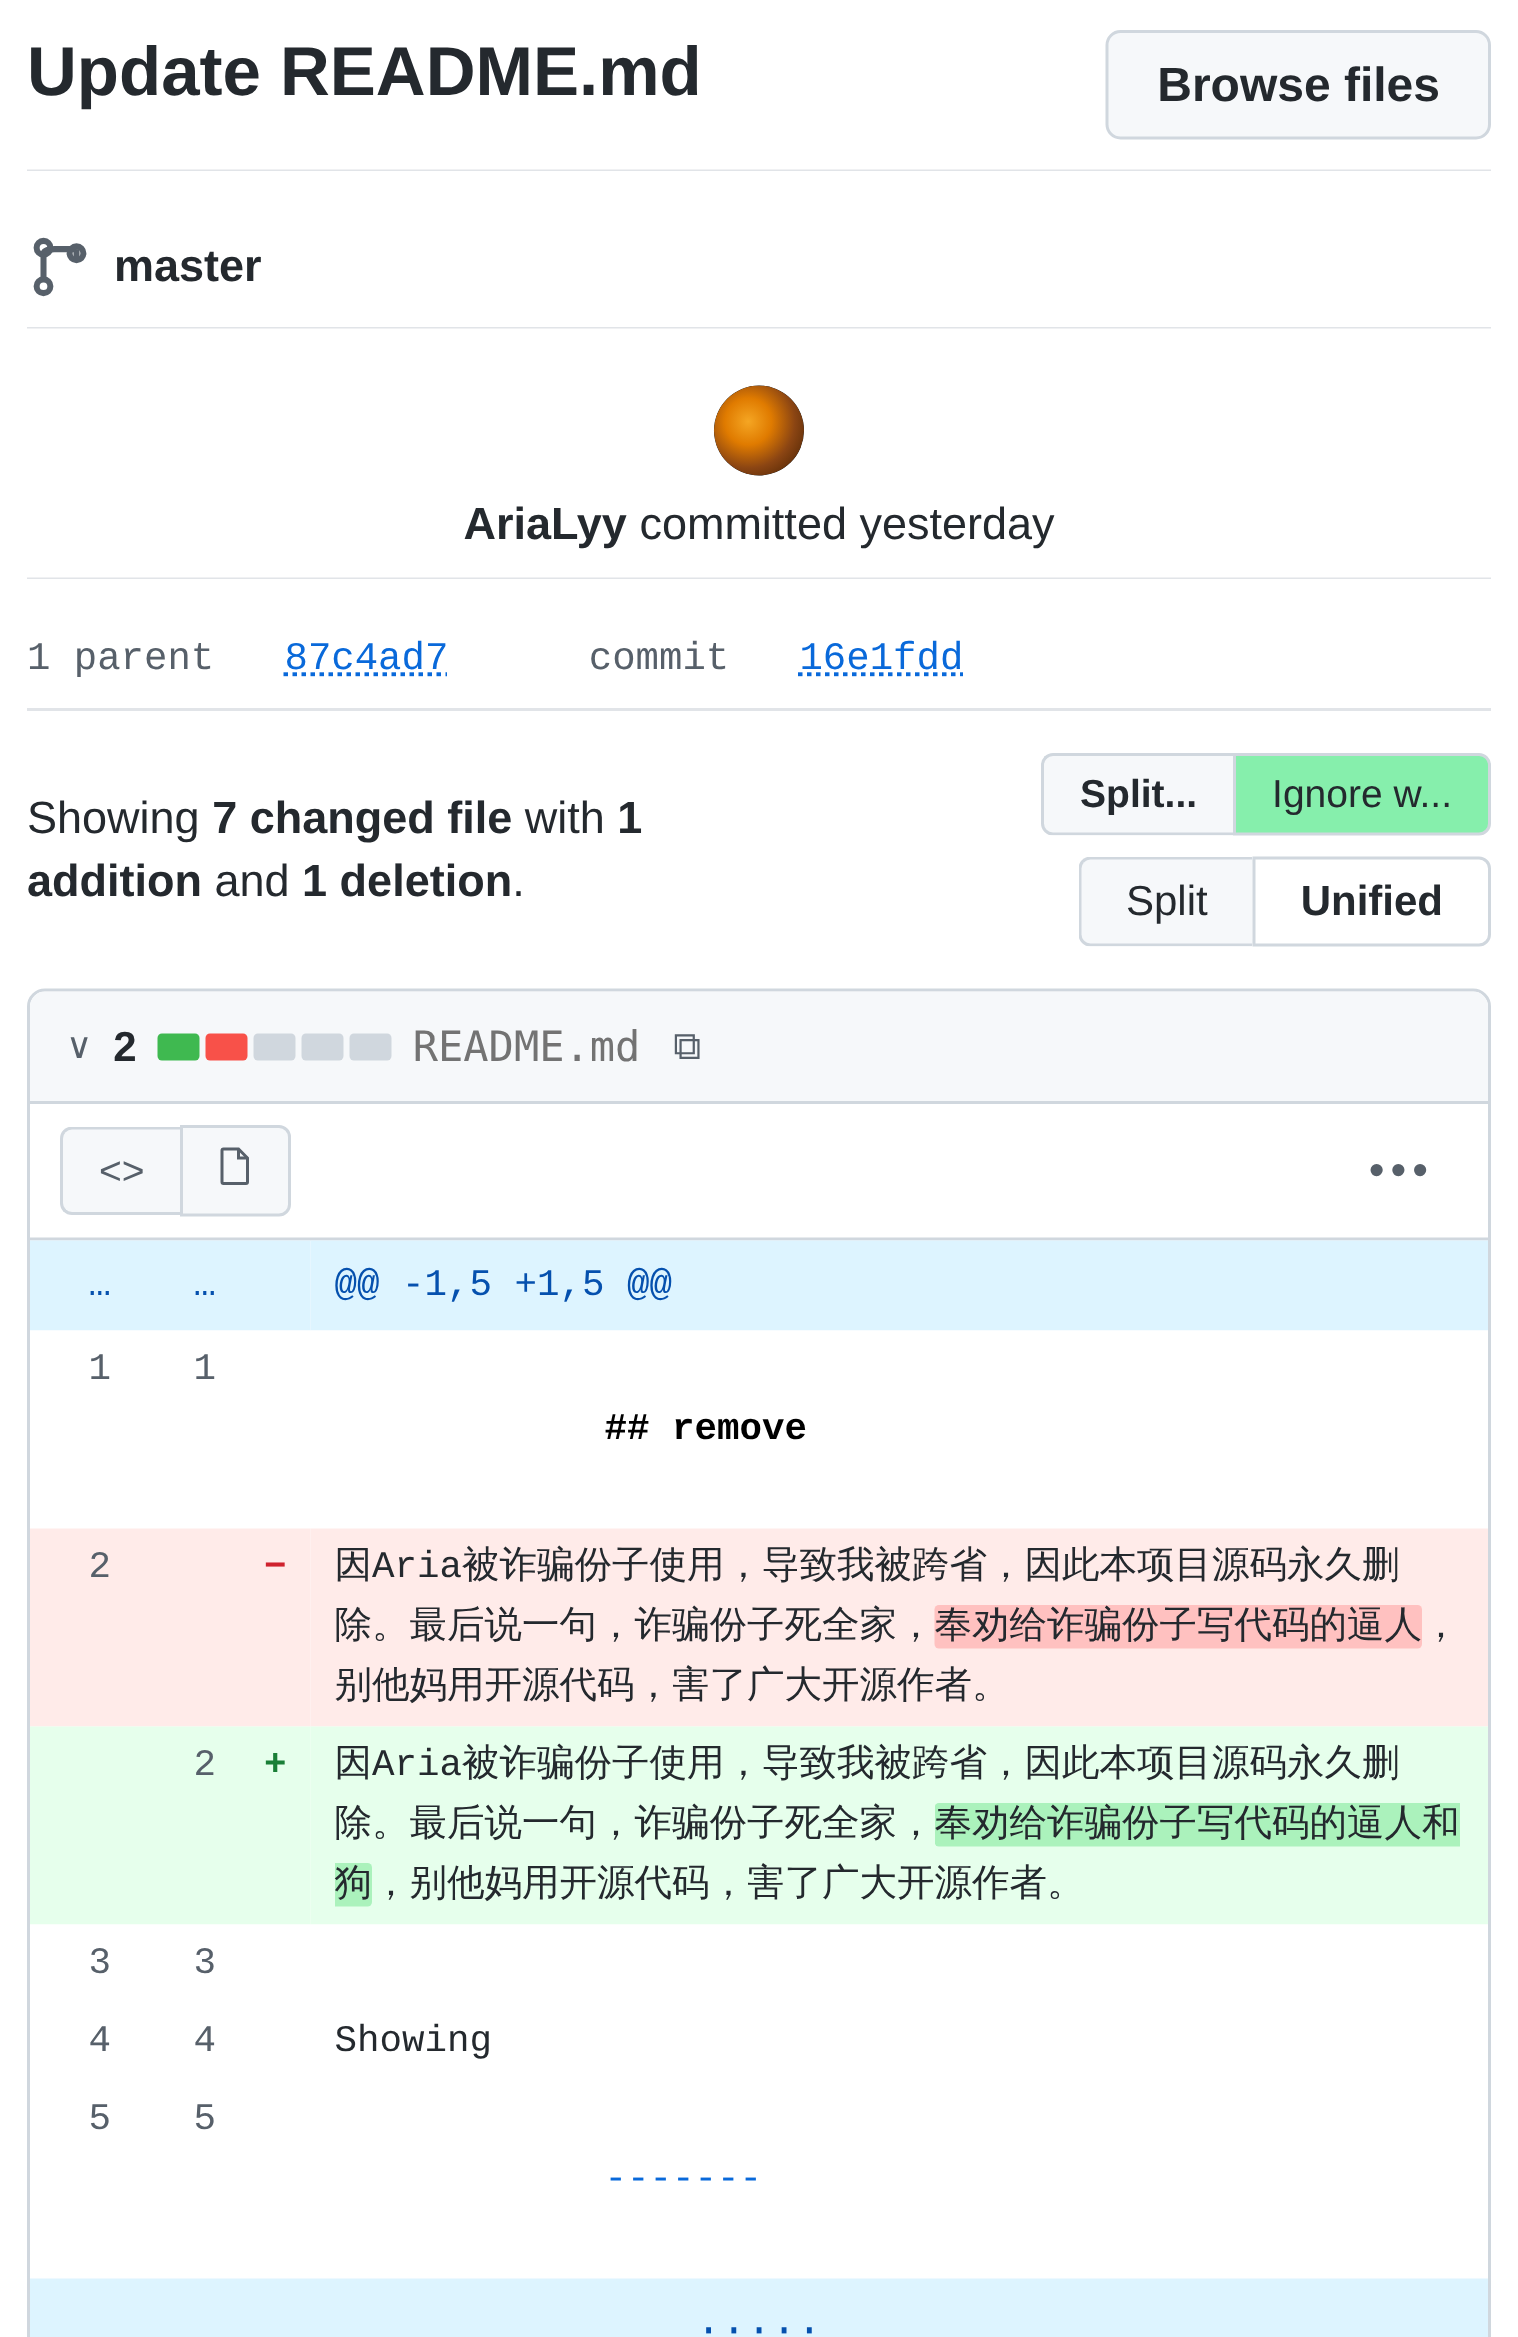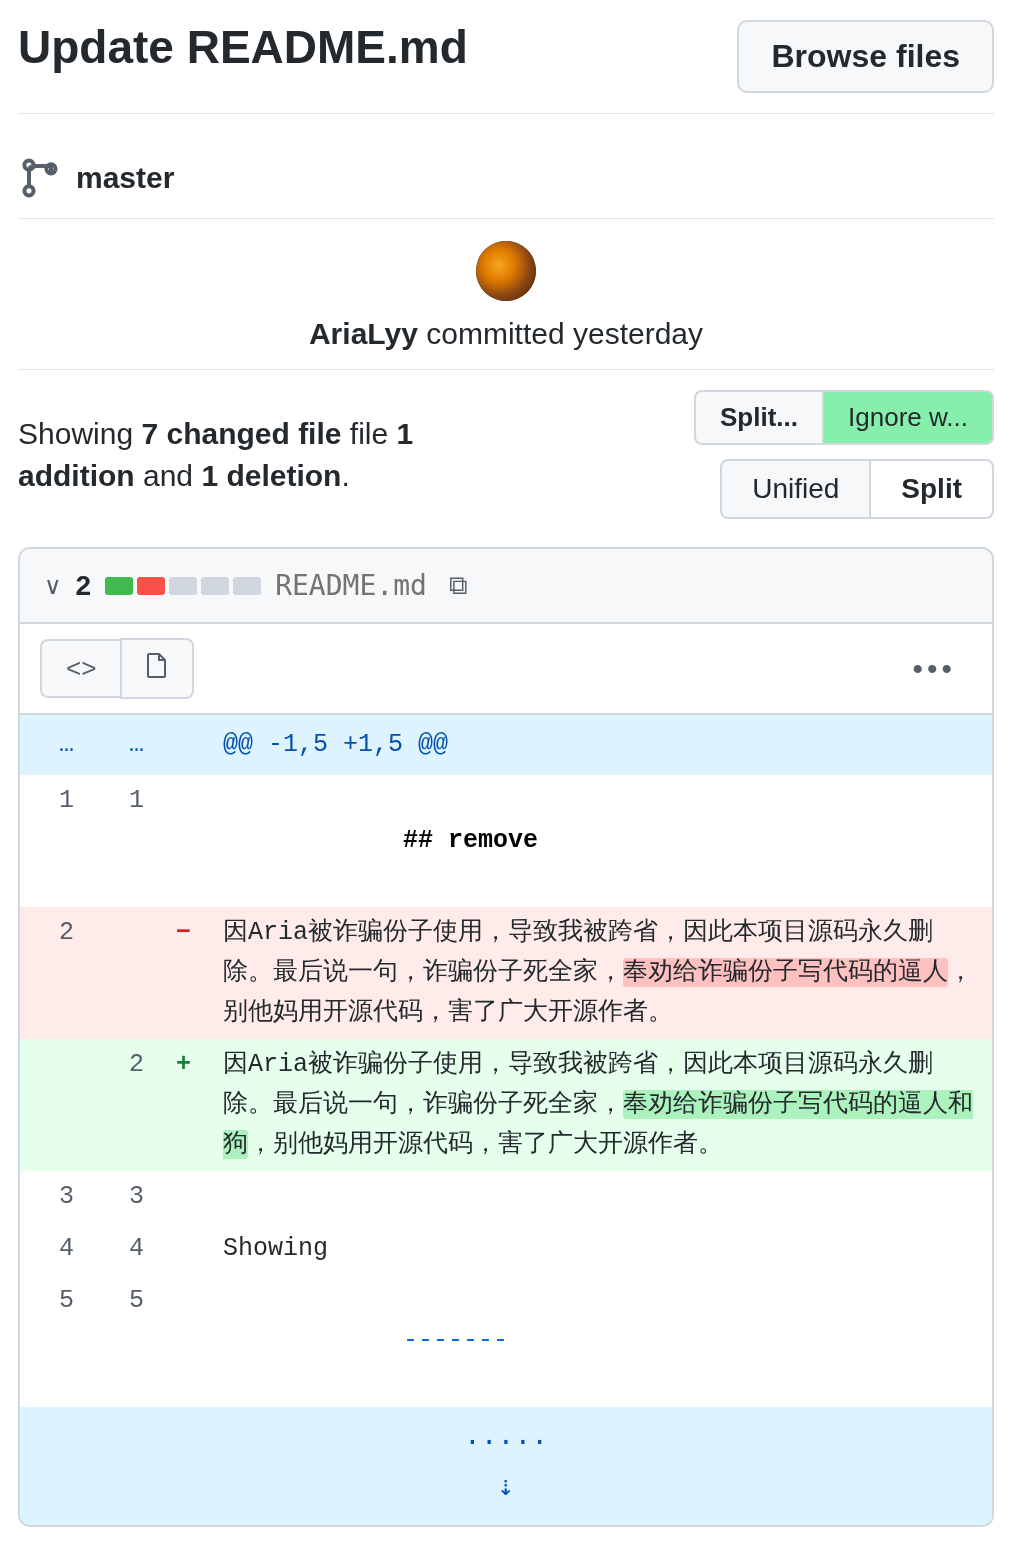--- a/index.html
+++ b/index.html
@@ -47,21 +47,21 @@
       margin-left: 20px;
     }
 
     
     .branch-section {
       display: flex;
       align-items: center;
       gap: 14px;
       padding: 18px 0;
       border-bottom: 1px solid #e1e4e8;
-      margin-bottom: 4px;
+      margin-bottom: 20px;
     }
 
     .branch-icon {
       width: 44px;
       height: 44px;
       flex-shrink: 0;
     }
 
     .branch-name {
       font-size: 30px;
@@ -439,33 +439,42 @@
     </div>
     <div class="author-info">
       <span class="author-name">AriaLyy</span>
       <span class="author-action"> </span>
       <span>committed</span>
       <span> </span>
       <span>yesterday</span>
     </div>
   </div>
 
+  <div class="commit-meta">
+    <span class="label">1 parent</span>
+    <span>&nbsp;</span>
+    <span class="hash">87c4ad7</span>
+    <span>&nbsp;&nbsp;&nbsp;&nbsp;</span>
+    <span class="label">commit</span>
+    <span>&nbsp;</span>
+    <span class="hash">16e1fdd</span>
+  </div>
 
   <div class="stats-row">
     <div class="stats-text">
-      <span>Showing </span><strong>7 changed file</strong><span> file </span><strong>1 addition</strong><span> and </span><strong>1 deletion</strong><span>.</span>
+      <span>Showing </span><strong>7 changed file</strong><span> with </span><strong>1 addition</strong><span> and </span><strong>1 deletion</strong><span>.</span>
     </div>
     <div class="view-controls">
       <div class="whitespace-row">
         <button class="ws-btn">Split...</button>
         <button class="ws-btn">Ignore w...</button>
       </div>
       <div class="split-unified-row">
+        <button class="su-btn">Split</button>
         <button class="su-btn">Unified</button>
-        <button class="su-btn">Split</button>
       </div>
     </div>
   </div>
 
   <div class="diff-container">
 
     <div class="diff-file-header">
       <span class="collapse-icon">∨</span>
       <span class="change-count">2</span>
       <div class="diff-stat-bar">

